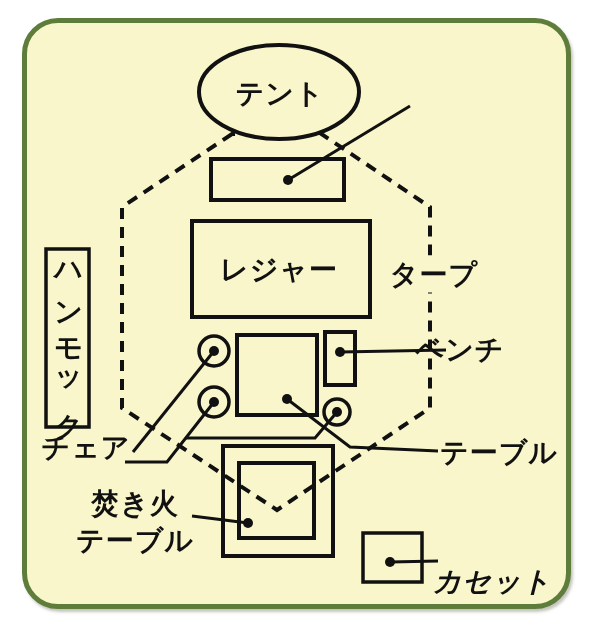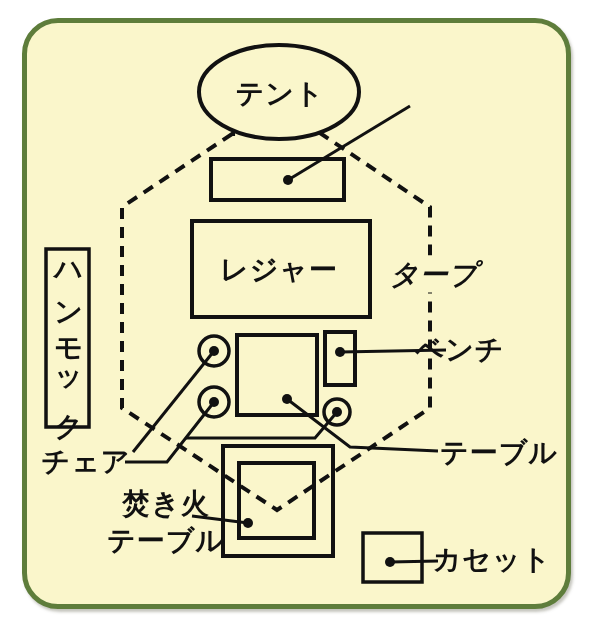--- a/index.html
+++ b/index.html
@@ -92,36 +92,36 @@
     <circle cx="214" cy="402" r="5" fill="#111"></circle>
     <circle cx="337" cy="412" r="5" fill="#111"></circle>
     <circle cx="287" cy="399" r="5" fill="#111"></circle>
     <circle cx="248" cy="523" r="5" fill="#111"></circle>
     <circle cx="390" cy="562" r="5" fill="#111"></circle>
   </svg>
 
   <div class="label" style="left:280px;top:93px;">テント</div>
 
 
-  <div class="label bg" style="left:434px;top:274px;font-style:italic;">タープ</div>
+  <div class="label bg" style="left:434px;top:274px;">タープ</div>
 
   <div class="label" style="left:279px;top:269px;">
     <span>レジャー</span>
   </div>
 
   <div class="label vertical" style="left:68px;top:338px;">ハンモック</div>
 
   <div class="label" style="left:460px;top:349px;">ベンチ</div>
 
-  <div class="label" style="left:86px;top:461px;">チェア</div>
+  <div class="label" style="left:86px;top:447px;">チェア</div>
 
   <div class="label" style="left:499px;top:452px;">テーブル</div>
 
-  <div class="label" style="left:135px;top:522px;margin-left:31px;">
+  <div class="label" style="left:135px;top:522px;">
     <span>焚き火</span>
     <span>テーブル</span>
   </div>
 
-  <div class="label" style="left:492px;top:559px;">
+  <div class="label" style="left:492px;top:581px;font-style:italic;">
     <span>カセット</span>
   </div>
 
 </div>
 
 </body></html>

